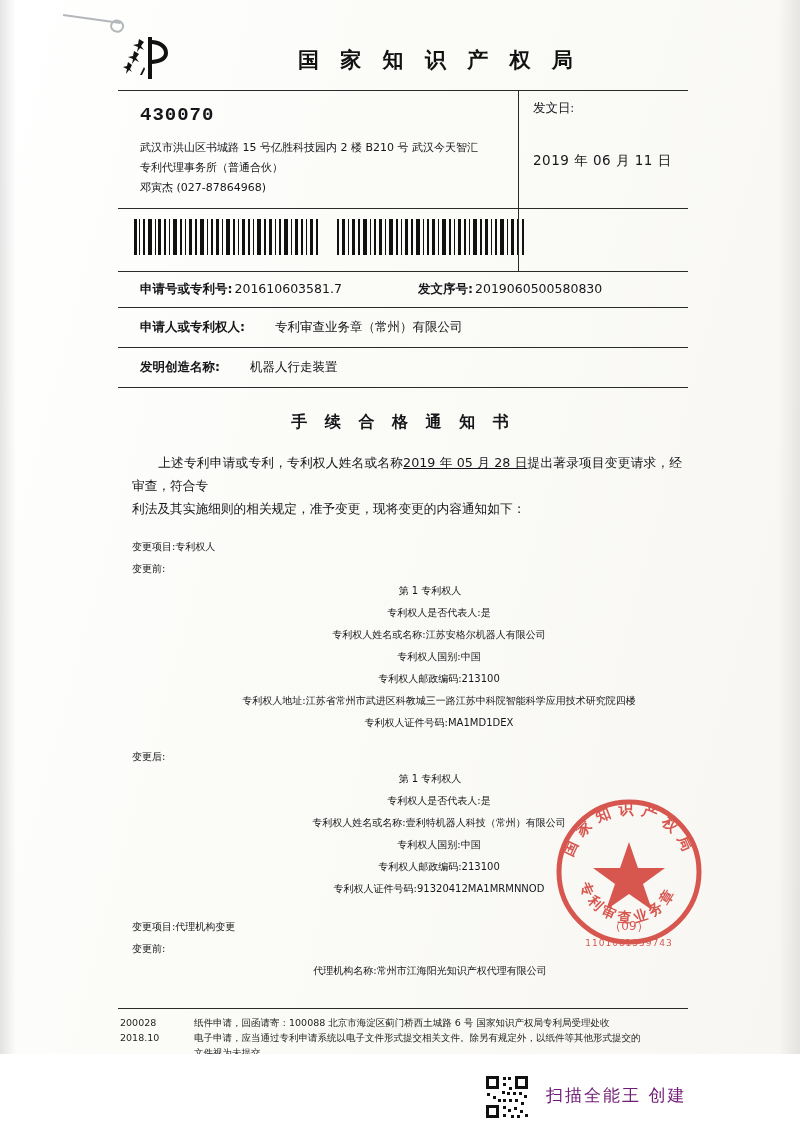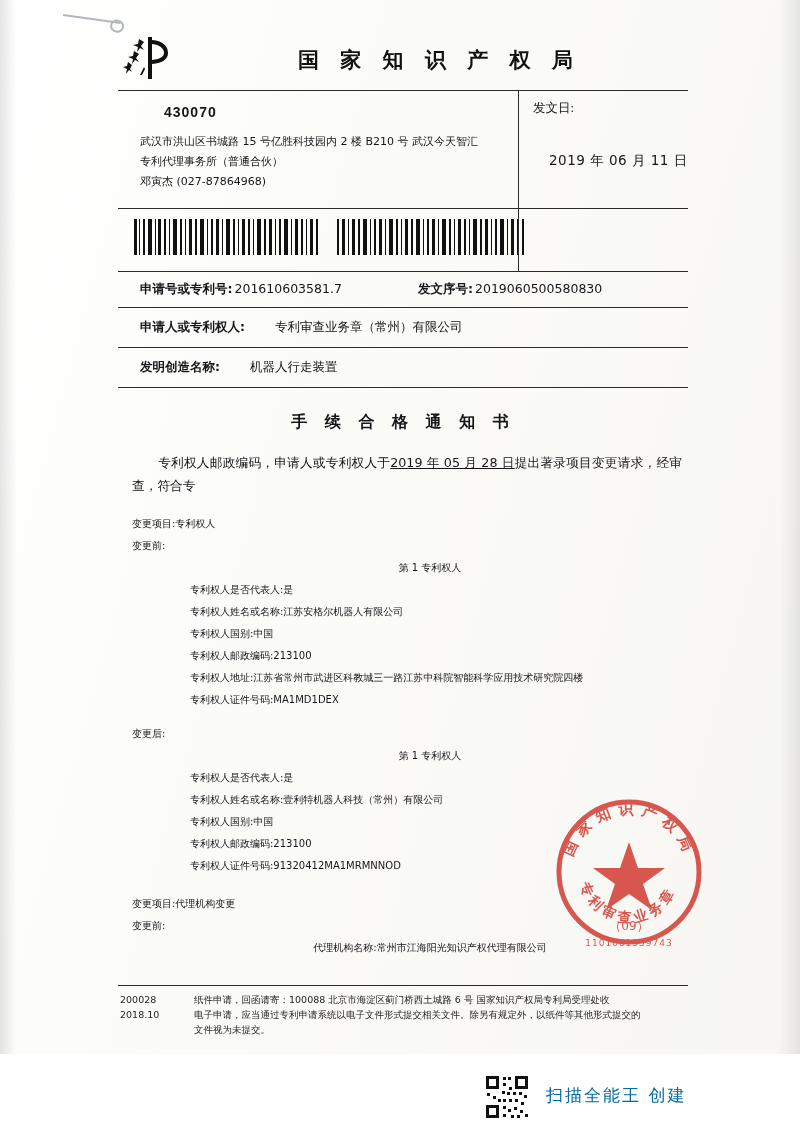--- a/index.html
+++ b/index.html
@@ -51,36 +51,36 @@
   .addr-row{
     position:relative;
     display:flex;
     border-bottom:1px solid #2a2a2a;
     min-height:118px;
   }
   .addr-left{
     width:400px;padding:14px 8px 10px 22px;box-sizing:border-box;
   }
   .zip{
-    font-family:Liberation Sans, sans-serif;
-    font-size:14px;font-weight:700;letter-spacing:1px;margin-bottom:12px;margin-left:24px;
+    font-family:Liberation Mono, monospace;
+    font-size:19px;font-weight:700;letter-spacing:1px;margin-bottom:12px;
   }
   .addr-line{
     font-family:"DejaVu Sans", sans-serif;
     font-size:11px;line-height:20px;
   }
   .addr-right{
     flex:1;border-left:1px solid #2a2a2a;padding:10px 0 0 14px;box-sizing:border-box;
     position:relative;
   }
   .fawen-label{
     font-family:Liberation Serif, serif;font-size:12.5px;
   }
   .fawen-date{
-    position:absolute;left:30px;top:62px;
+    position:absolute;left:14px;top:62px;
     font-family:"DejaVu Sans", sans-serif;font-size:13.5px;letter-spacing:.5px;
   }
 
   
   .barcode-row{
     position:relative;height:62px;border-bottom:1px solid #2a2a2a;
   }
   .barcode{
     position:absolute;top:10px;height:36px;
   }
@@ -113,21 +113,21 @@
   }
   .para .indent{display:inline-block;width:26px;}
   .u{ text-decoration:underline; }
 
   .sec{
     font-family:"DejaVu Sans", sans-serif;font-size:10px;line-height:22px;
     padding-left:14px;
   }
   .sec-h{margin-top:16px;}
   .ind1{padding-left:54px;text-align:center;}
-  .ind2{padding-left:72px;}
+  .ind2{padding-left:72px;text-align:center;}
   .gap{height:12px;}
 
   
   .foot-rule{border-top:1px solid #2a2a2a;margin-top:26px;}
   .foot{
     display:flex;padding-top:6px;
     font-family:"DejaVu Sans", sans-serif;font-size:9.5px;line-height:15px;color:#1d1d1d;
   }
   .foot-left{width:74px;padding-left:2px;}
   .foot-right{flex:1;}
@@ -140,21 +140,21 @@
 
   
   .bottom-strip{
     position:absolute;left:0;right:0;bottom:0;height:78px;background:#ffffff;
   }
   .qr{
     position:absolute;left:484px;top:1074px;width:46px;height:46px;
   }
   .cs-text{
     position:absolute;left:546px;top:1084px;
-    font-family:"DejaVu Sans", sans-serif;font-size:17px;color:#0369a1;letter-spacing:2px;
+    font-family:"DejaVu Sans", sans-serif;font-size:17px;color:#701a75;letter-spacing:2px;
   }
   .edge-shadow{
     position:absolute;left:0;top:0;width:16px;height:1132px;
     background:linear-gradient(90deg,rgba(0,0,0,.10),rgba(0,0,0,0));
   }
   .edge-shadow-r{
     position:absolute;right:0;top:0;width:22px;height:1060px;
     background:linear-gradient(270deg,rgba(0,0,0,.08),rgba(0,0,0,0));
   }
 </style>
@@ -298,21 +298,22 @@
     </div>
 
     <div class="meta-row tall">
       <span class="meta-k">发明创造名称:</span>
       <span class="meta-v">机器人行走装置</span>
     </div>
 
     <div class="doc-title">手 续 合 格 通 知 书</div>
 
     <div class="para">
-      <span class="indent"></span><span>专利权人邮政编码，申请人或专利权人于</span><span class="u">2019 年 05 月 28 日</span><span>提出著录项目变更请求，经审查，符合专</span><br>
+      <span class="indent"></span><span>上述专利申请或专利，专利权人姓名或名称</span><span class="u">2019 年 05 月 28 日</span><span>提出著录项目变更请求，经审查，符合专</span><br>
+      <span>利法及其实施细则的相关规定，准予变更，现将变更的内容通知如下：</span>
     </div>
 
     <div class="sec sec-h">变更项目:专利权人</div>
     <div class="sec">变更前:</div>
     <div class="sec ind1">第 1 专利权人</div>
     <div class="sec ind2">专利权人是否代表人:是</div>
     <div class="sec ind2">专利权人姓名或名称:江苏安格尔机器人有限公司</div>
     <div class="sec ind2">专利权人国别:中国</div>
     <div class="sec ind2">专利权人邮政编码:213100</div>
     <div class="sec ind2">专利权人地址:江苏省常州市武进区科教城三一路江苏中科院智能科学应用技术研究院四楼</div>

